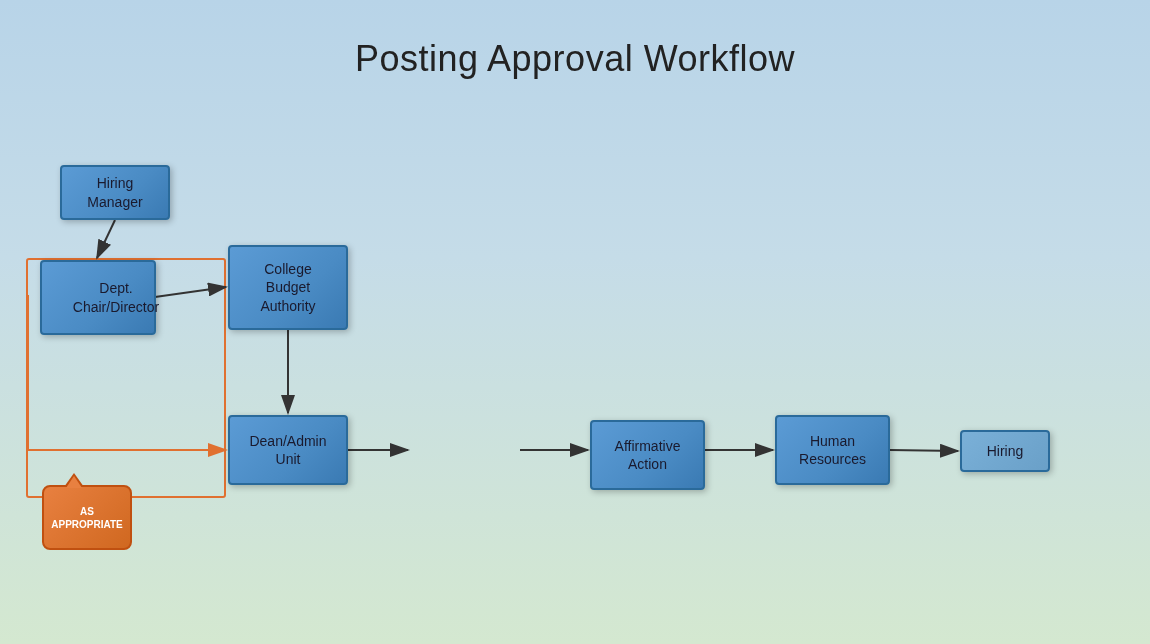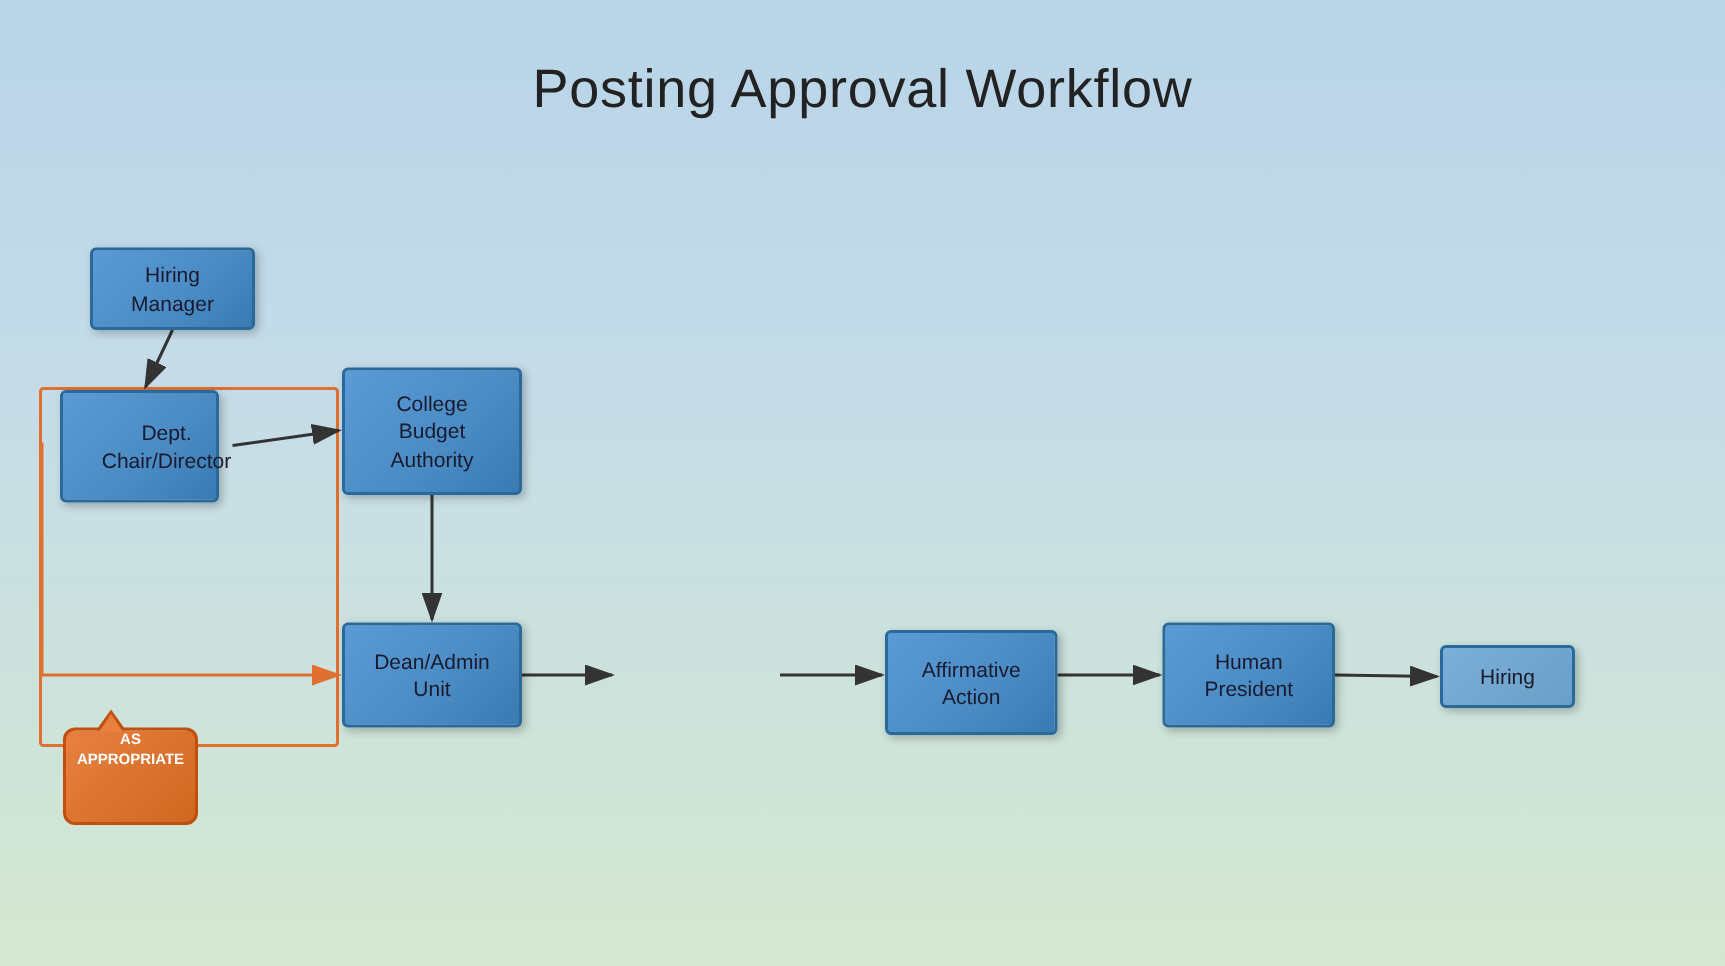--- a/index.html
+++ b/index.html
@@ -47,21 +47,21 @@
     .node-hiring-manager {
       left: 60px;
       top: 165px;
       width: 110px;
       height: 55px;
     }
 
     .node-dept-chair {
       left: 40px;
       top: 260px;
-      width: 106px;
+      width: 116px;
       height: 75px;
       padding-left: 36px;
     }
 
     .node-college-budget {
       left: 228px;
       top: 245px;
       width: 120px;
       height: 85px;
     }
@@ -106,20 +106,21 @@
     .callout {
       position: absolute;
       left: 42px;
       top: 485px;
       width: 90px;
       height: 65px;
       background: linear-gradient(135deg, #e88040 0%, #d06820 100%);
       border: 2px solid #c05010;
       border-radius: 8px;
       display: flex;
+      align-items: center;
       justify-content: center;
       text-align: center;
       font-size: 10px;
       font-weight: 700;
       color: #fff;
       line-height: 1.3;
     }
 
     .callout::before {
       content: '';
@@ -227,21 +228,21 @@
   </div>
 
 
   <div class="node node-affirmative">
     <span style="white-space:pre-line">Affirmative
 Action</span>
   </div>
 
   <div class="node node-hr">
     <span style="white-space:pre-line">Human
-President</span>
+Resources</span>
   </div>
 
   <div class="node node-posted">
     <span>Hiring</span>
   </div>
 
   <div class="callout">
     <span style="white-space:pre-line">AS
 APPROPRIATE</span>
   </div>

